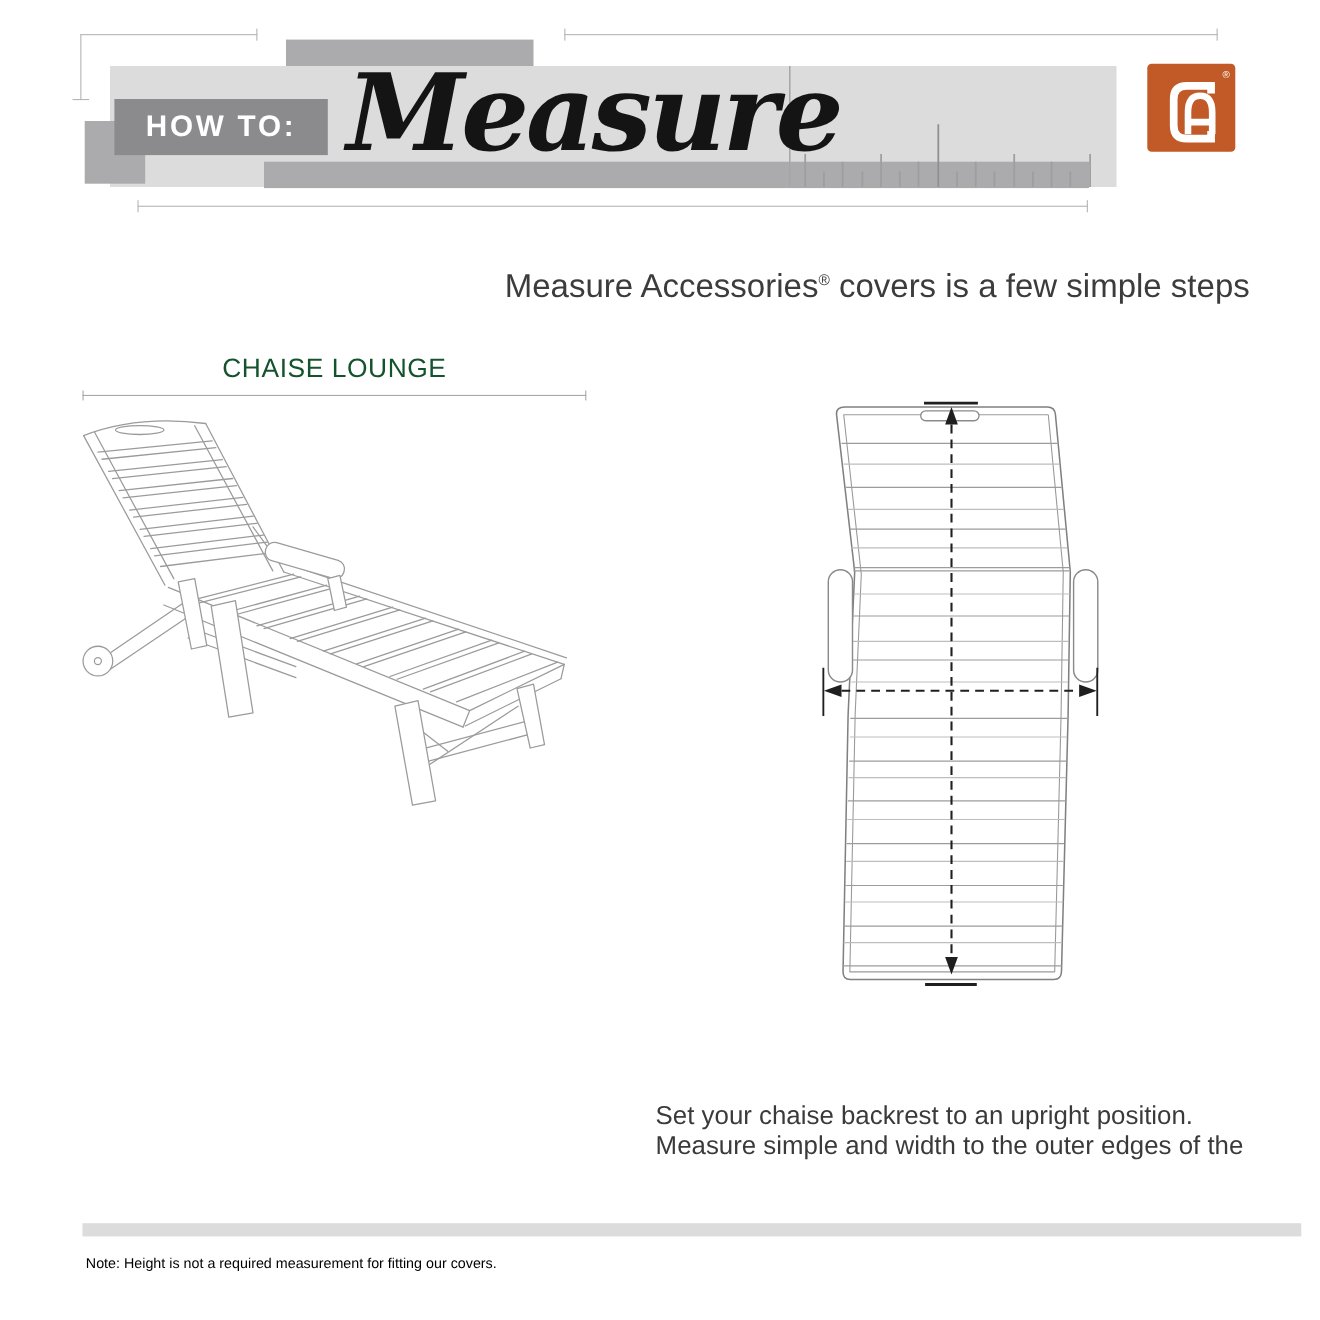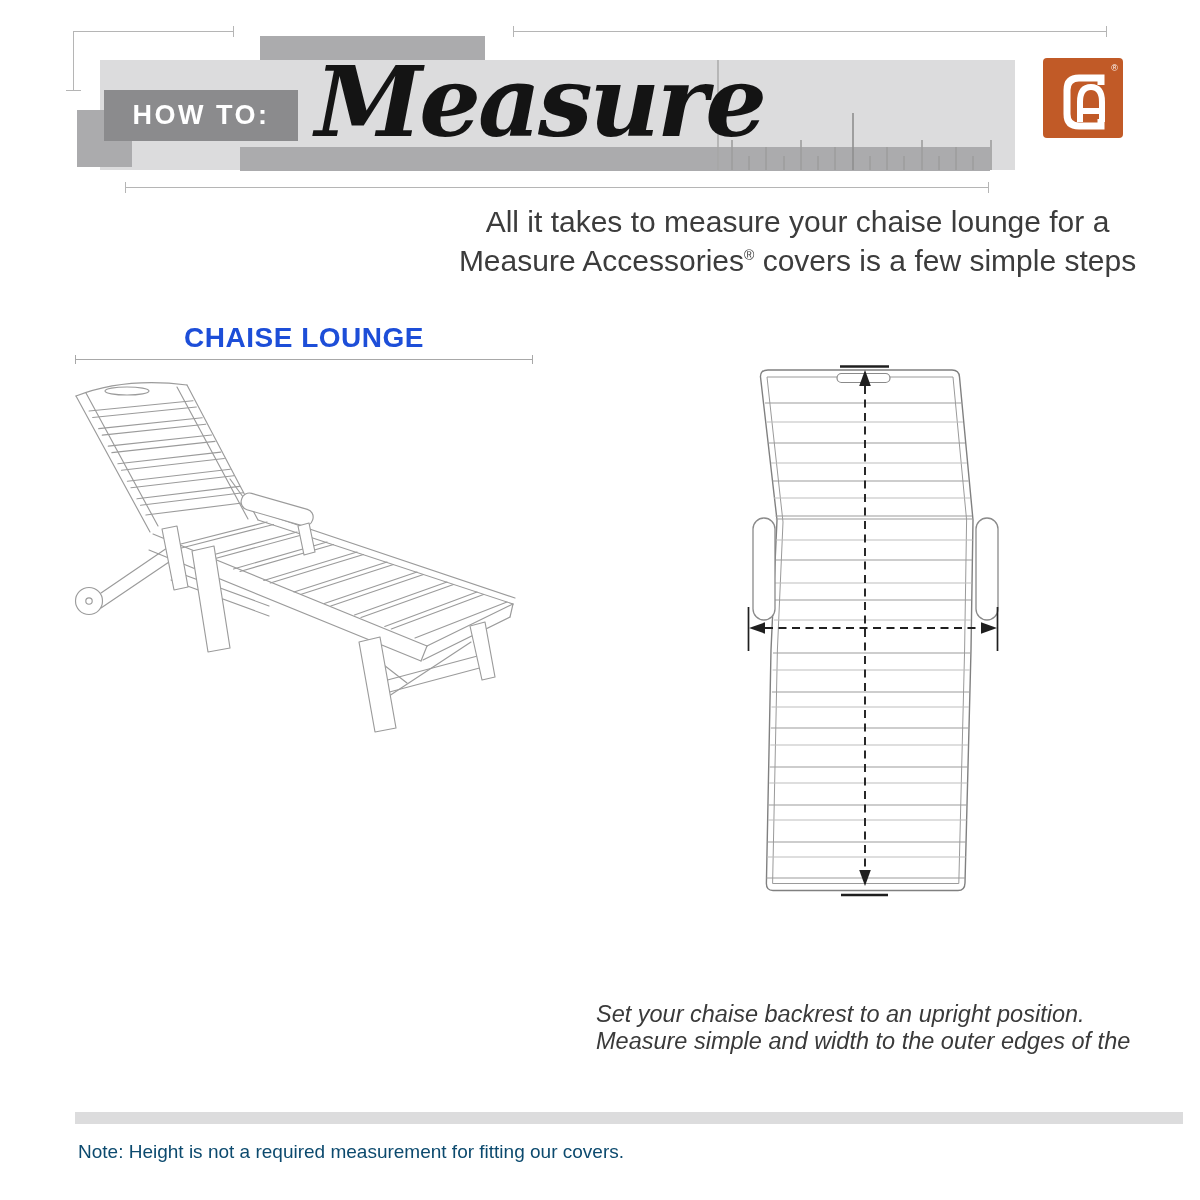--- a/index.html
+++ b/index.html
@@ -20,30 +20,30 @@
   
   .mline{background:#b5b5b5;}
   
   .logo{left:1043px;top:58px;width:80px;height:80px;background:#c15a27;border-radius:4px;}
   .logo .reg{position:absolute;right:5px;top:6px;color:#fff;font-size:9px;line-height:9px;}
   
   .intro{left:355px;top:202px;width:885px;text-align:center;color:#3c3c3c;
          font-size:30px;line-height:39px;font-weight:400;}
   .intro sup{font-size:14px;vertical-align:super;line-height:0;}
   
-  .diagram-label{left:75px;top:322px;width:458px;text-align:center;color:#1d4ed8;
-                 font-size:28px;font-weight:bold;letter-spacing:0.5px;}
+  .diagram-label{left:75px;top:322px;width:458px;text-align:center;color:#14532d;
+                 font-size:24px;font-weight:normal;letter-spacing:0.5px;}
   .label-line{left:75px;top:359px;width:458px;height:1px;background:#a8a8a8;}
   .label-tick{width:1px;height:9px;background:#a8a8a8;top:355px;}
   
   .instructions{left:596px;top:1001px;width:540px;color:#3a3a3a;font-size:23.5px;line-height:26.5px;}
-  .instructions span{display:block;font-style:italic;}
+  .instructions span{display:block;}
   
   .footer-band{left:75px;top:1112px;width:1108px;height:12px;background:#dcdcdd;}
-  .note{left:78px;top:1141px;color:#0c4a6e;font-size:19px;}
+  .note{left:78px;top:1141px;color:#000000;font-size:13px;}
 </style>
 </head>
 <body>
 
 <div class="page">
 
   <div class="abs bar-top"></div>
   <div class="abs band-light"></div>
   <div class="abs sq-left"></div>
   <div class="abs strip-bottom"></div>
@@ -89,21 +89,21 @@
   <div class="abs logo">
     <svg width="80" height="80" viewBox="0 0 80 80">
       <path d="M 58,27 V 20 H 36 Q 24,20 24,32 V 56 Q 24,68 36,68 H 58 V 61" fill="none" stroke="#ffffff" stroke-width="7"></path>
       <path d="M 37,64 V 44 Q 37,29 48,29 Q 59,29 59,44 V 64" fill="none" stroke="#ffffff" stroke-width="6"></path>
       <line x1="37" y1="53" x2="59" y2="53" stroke="#ffffff" stroke-width="6"></line>
     </svg>
     <span class="reg">®</span>
   </div>
 
   <div class="abs intro">
-    <span>All it takes to measure your chaise lounge for a</span><br>
+    <br>
     <span>Measure Accessories</span><sup>®</sup><span> covers is a few simple steps</span>
   </div>
 
   <div class="abs diagram-label">CHAISE LOUNGE</div>
   <div class="abs label-line"></div>
   <div class="abs label-tick" style="left:75px;"></div>
   <div class="abs label-tick" style="left:532px;"></div>
 
   <svg class="abs" style="left:55px;top:380px;" width="480" height="372" viewBox="0 0 480 372">
     <g fill="none" stroke="#9b9b9b" stroke-width="1.15" stroke-linejoin="round" stroke-linecap="round">

